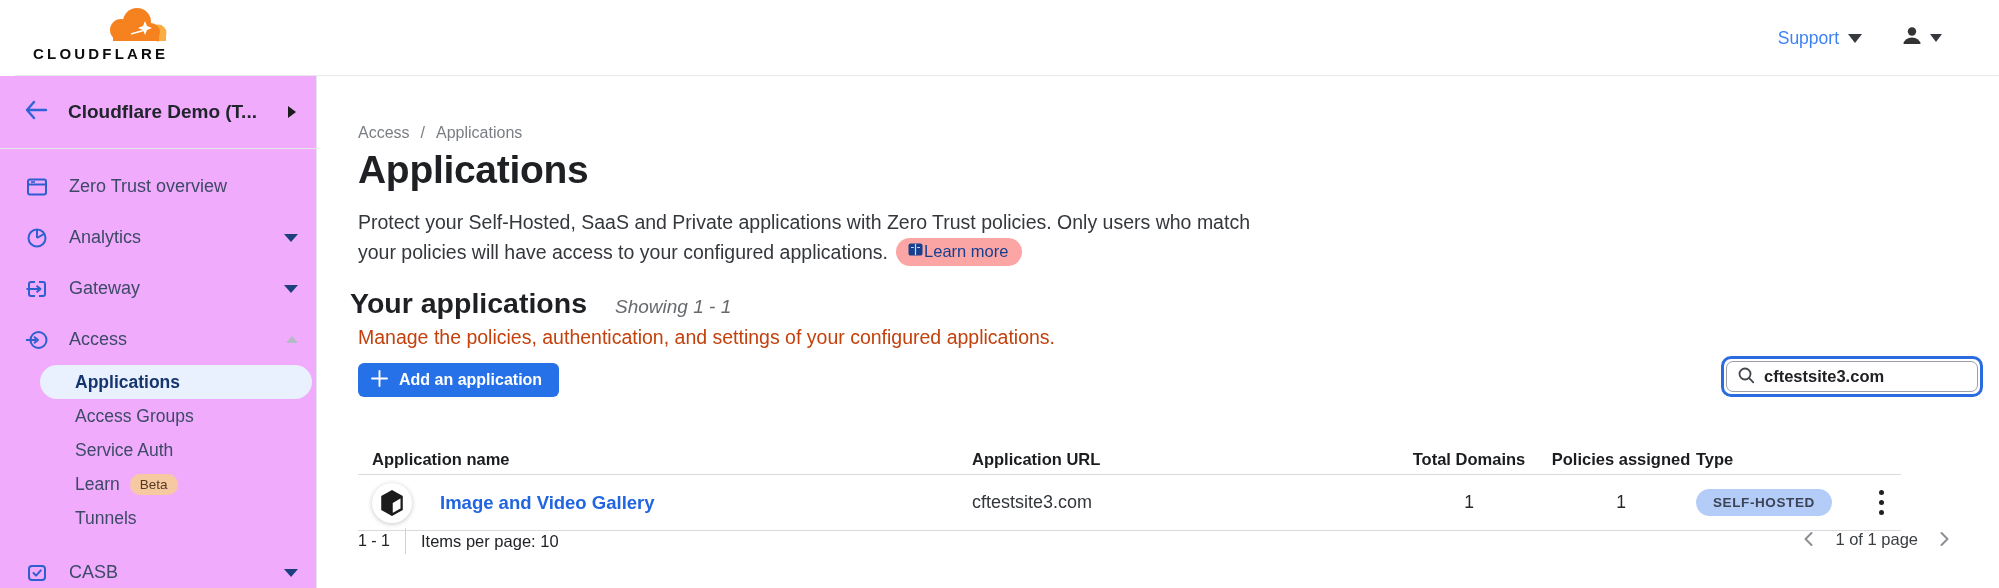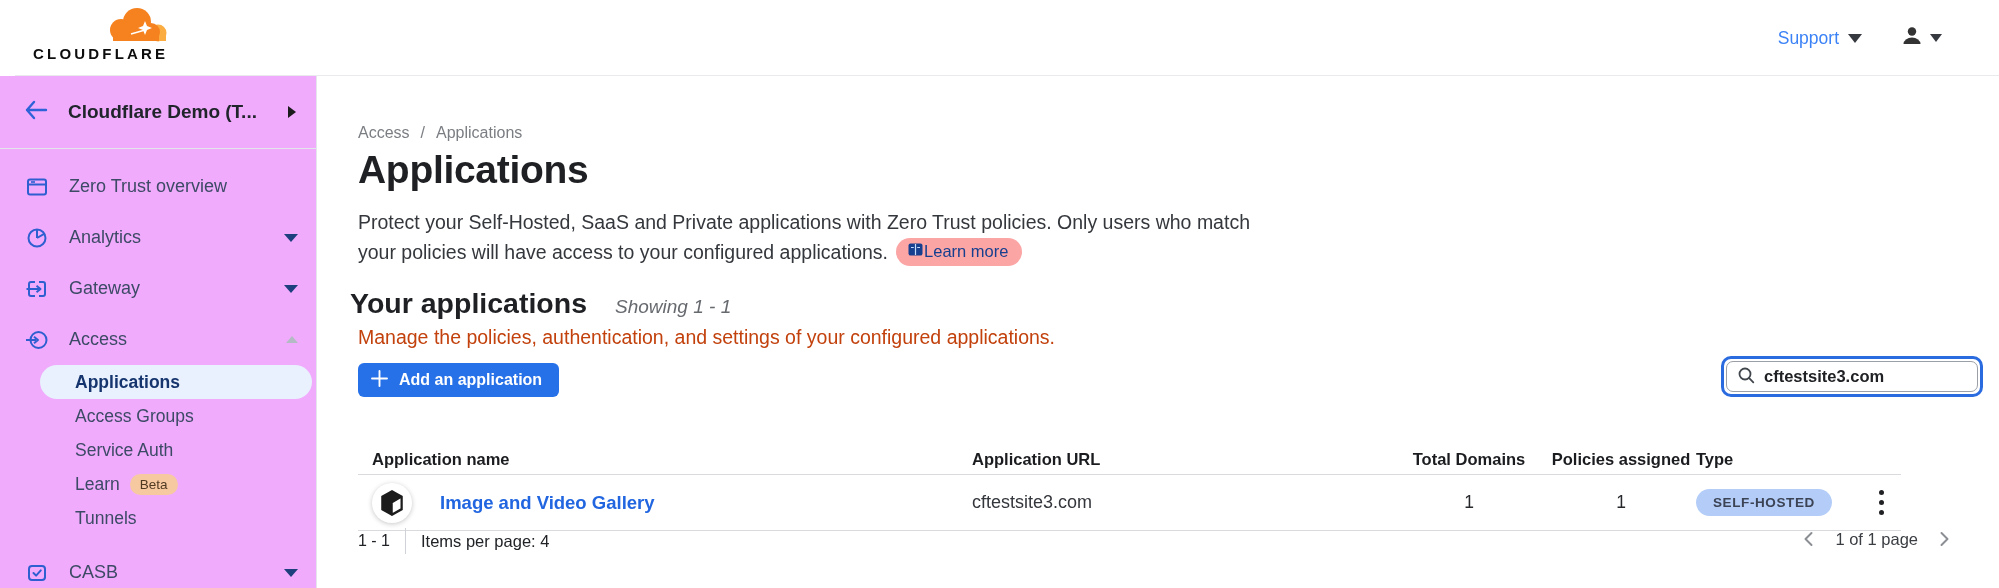--- a/index.html
+++ b/index.html
@@ -319,21 +319,21 @@
         <i></i>
           <i></i>
           <i></i>
       </button>
     </div>
   </div>
 
   <div class="tfoot-left">
     <span class="range">1 - 1</span>
     <span class="vdiv"></span>
-    <span class="ipp">Items per page: 4</span>
+    <span class="ipp">Items per page: 10</span>
   </div>
 
   <div class="pager">
     <button class="pg-btn">
       <svg width="17" height="18" viewBox="0 0 14 18">
         <polyline points="10,3 4,9 10,15" stroke="#8b8f94" stroke-width="2" fill="none" stroke-linecap="round" stroke-linejoin="round"></polyline>
       </svg>
     </button>
     <span class="pager-status">1 of 1 page</span>
     <button class="pg-btn">

